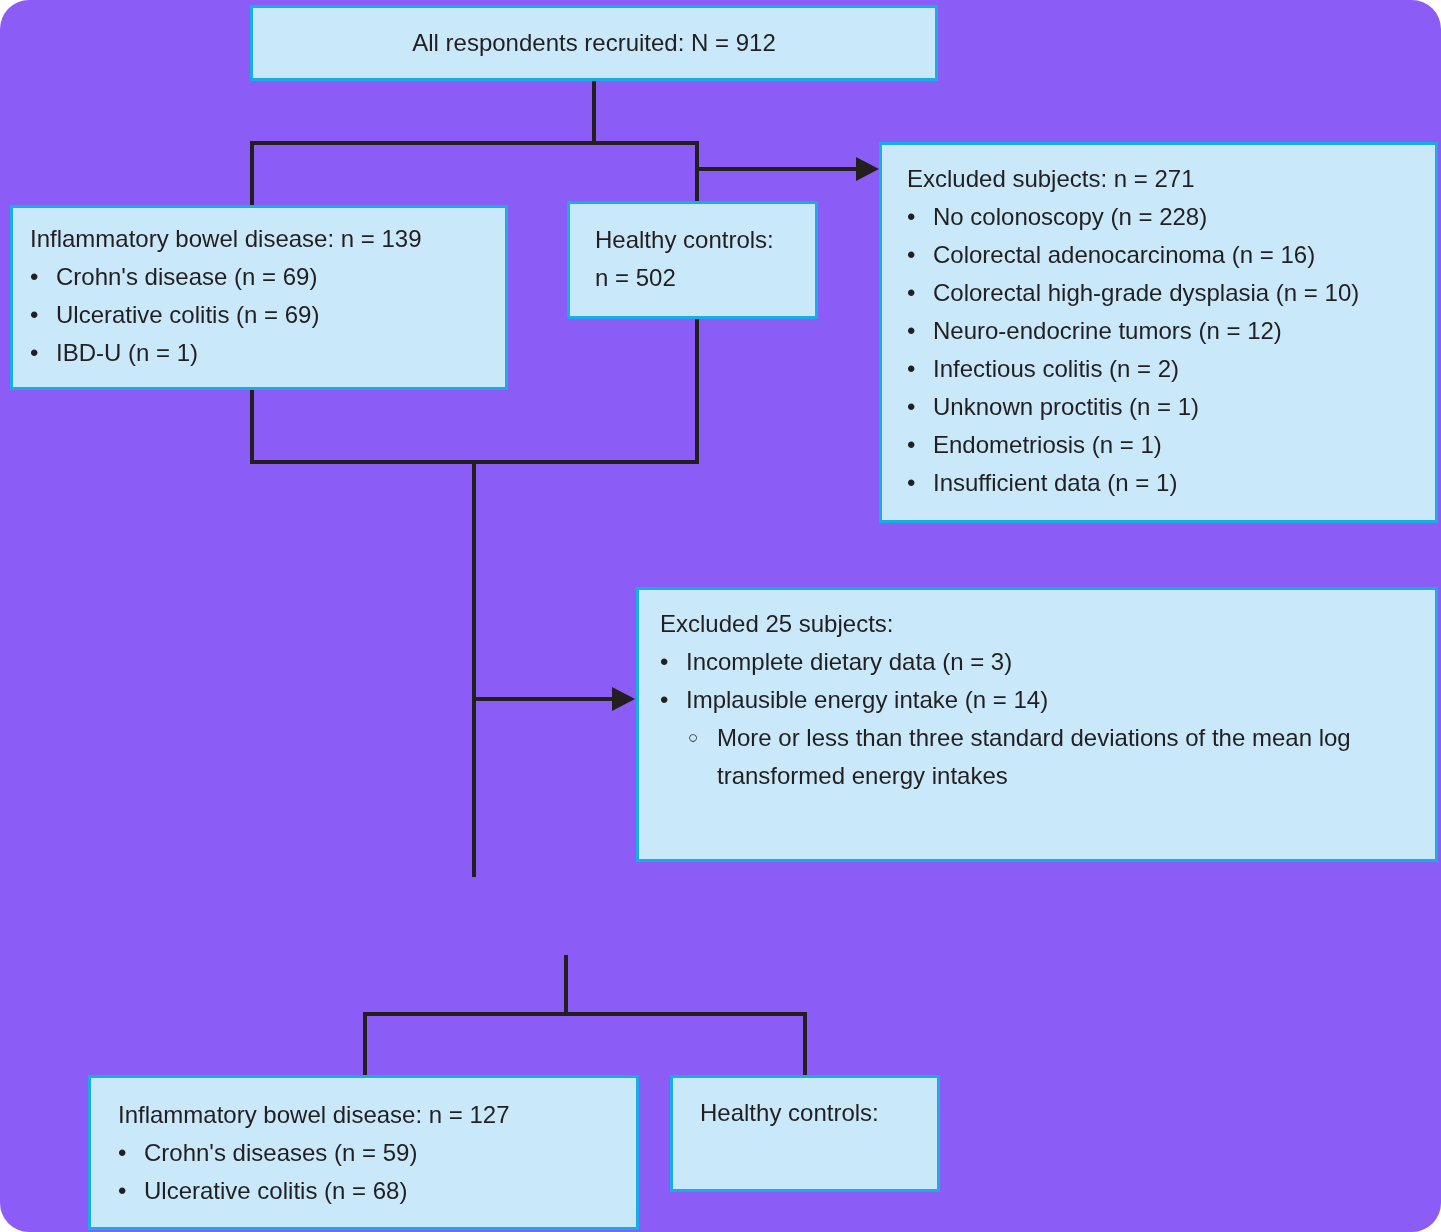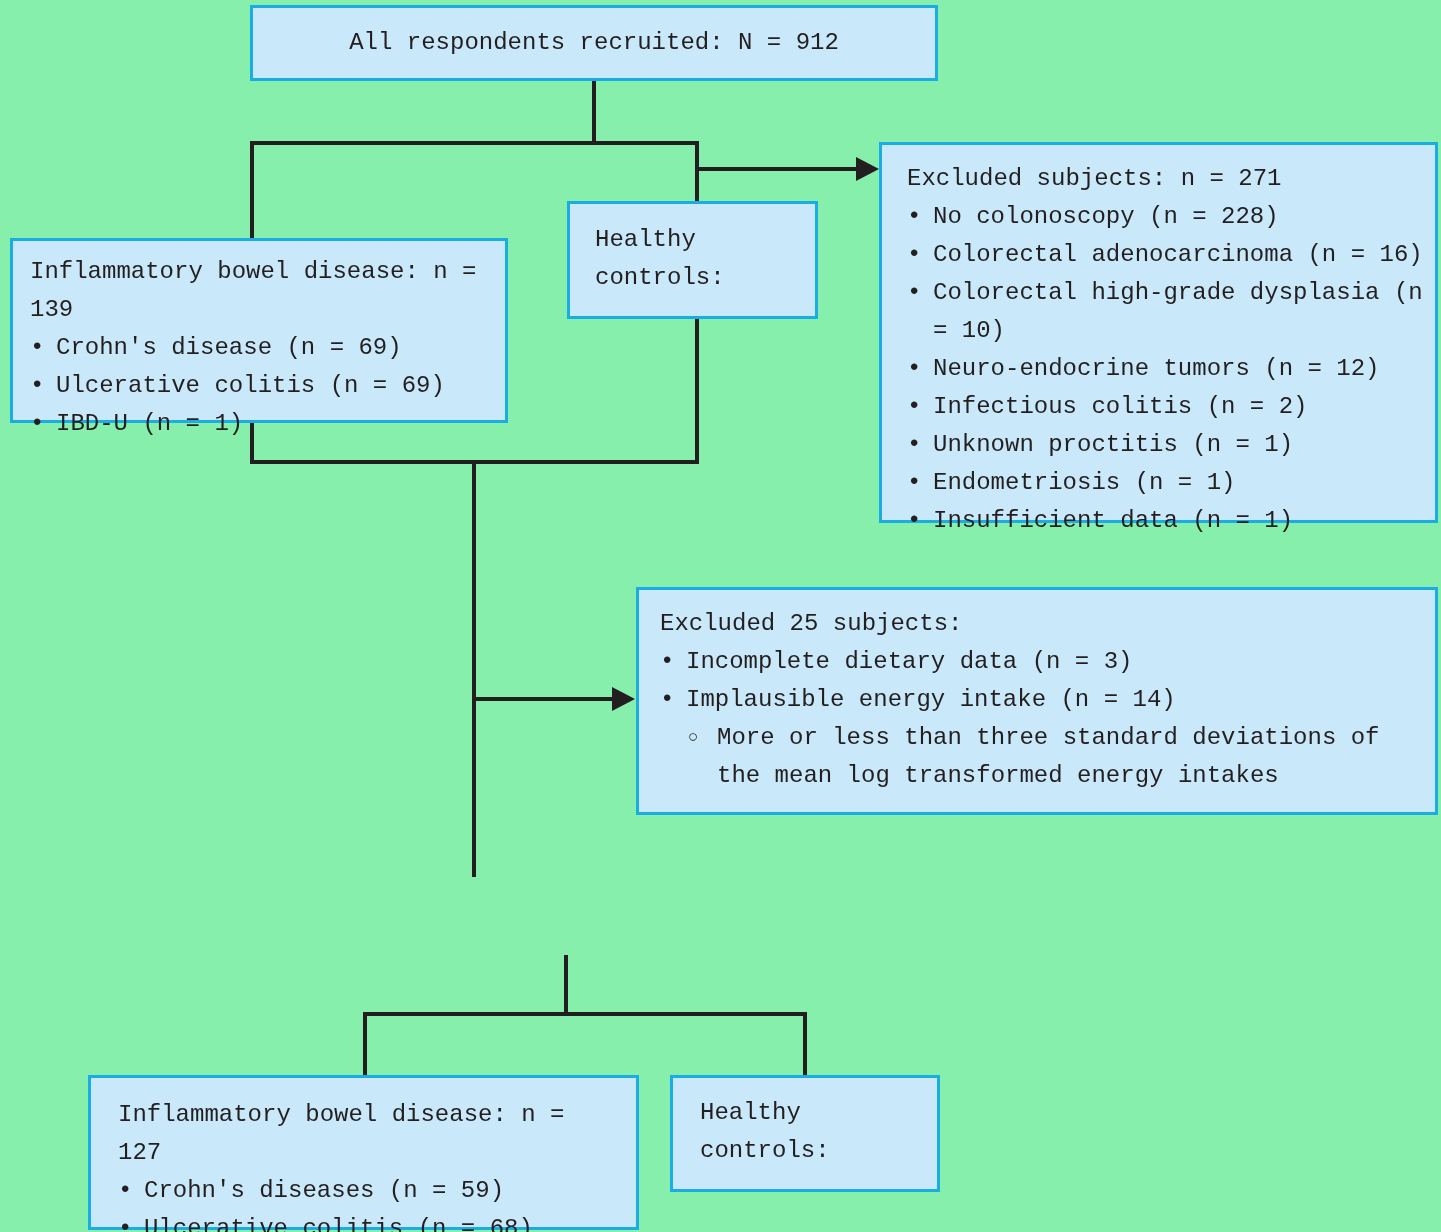--- a/index.html
+++ b/index.html
@@ -1,24 +1,25 @@
 <!DOCTYPE html>
 <html style="--box-fill: #c9e8f9; --box-border: #1aace4; --line: #231f20; --text: #231f20;"><head>
 <meta charset="utf-8">
 <style>
   html, body { margin: 0; padding: 0; background: #ffffff; }
   .canvas {
     position: relative;
     width: 1441px;
     height: 1232px;
-    background: #86efac;
-    font-family: Liberation Mono, monospace;
+    background: #8b5cf6;
+    font-family: Liberation Sans, sans-serif;
     color: var(--text, #231f20);
     font-size: 24px;
     overflow: hidden;
+    border-radius: 29px;
   }
   svg.connectors {
     position: absolute;
     left: 0; top: 0;
     width: 1441px; height: 1232px;
     z-index: 1;
   }
   svg.connectors line, svg.connectors path, svg.connectors rect {
     stroke: var(--line, #231f20);
     stroke-width: 4;
@@ -50,24 +51,24 @@
   .sub-row { margin-left: 28px; }
   .sub-row .bullet {
     flex: 0 0 29px;
     width: 29px;
     font-size: 17px;
   }
   .bullet-text { flex: 1 1 auto; }
 
   
   #box-recruited   { left: 250px; top: 5px;    width: 688px; height: 76px; }
-  #box-ibd         { left: 10px;  top: 205px;  width: 498px; height: 185px; padding: 12px 16px 12px 17px; margin-top: 33px; }
+  #box-ibd         { left: 10px;  top: 205px;  width: 498px; height: 185px; padding: 12px 16px 12px 17px; }
   #box-healthy     { left: 567px; top: 201px;  width: 251px; height: 118px; padding: 17px 12px 17px 25px; }
   #box-excluded    { left: 879px; top: 142px;  width: 559px; height: 381px; padding: 15px 12px 15px 25px; }
-  #box-excluded25  { left: 636px; top: 587px;  width: 802px; height: 228px; padding: 15px 16px 15px 21px; }
+  #box-excluded25  { left: 636px; top: 587px;  width: 802px; height: 275px; padding: 15px 16px 15px 21px; }
   #box-psm         { left: 259px; top: 877px;  width: 614px; height: 78px; }
   #box-ibd2        { left: 88px;  top: 1075px; width: 551px; height: 155px; padding: 18px 16px 18px 27px; }
   #box-healthy2    { left: 670px; top: 1075px; width: 270px; height: 117px; padding: 16px 12px 16px 27px; }
 </style>
 </head>
 <body>
 
 <div class="canvas">
 
   <svg class="connectors" viewBox="0 0 1441 1232" xmlns="http://www.w3.org/2000/svg">
@@ -97,20 +98,21 @@
       <span class="bullet-text">Ulcerative colitis (n = 69)</span>
     </div>
     <div class="row">
       <span class="bullet">•</span>
       <span class="bullet-text">IBD-U (n = 1)</span>
     </div>
   </div>
 
   <div class="box" id="box-healthy">
     <div>Healthy controls:</div>
+    <div>n = 502</div>
   </div>
 
   <div class="box" id="box-excluded">
     <div>Excluded subjects: n = 271</div>
     <div class="row">
       <span class="bullet">•</span>
       <span class="bullet-text">No colonoscopy (n = 228)</span>
     </div>
     <div class="row">
       <span class="bullet">•</span>

